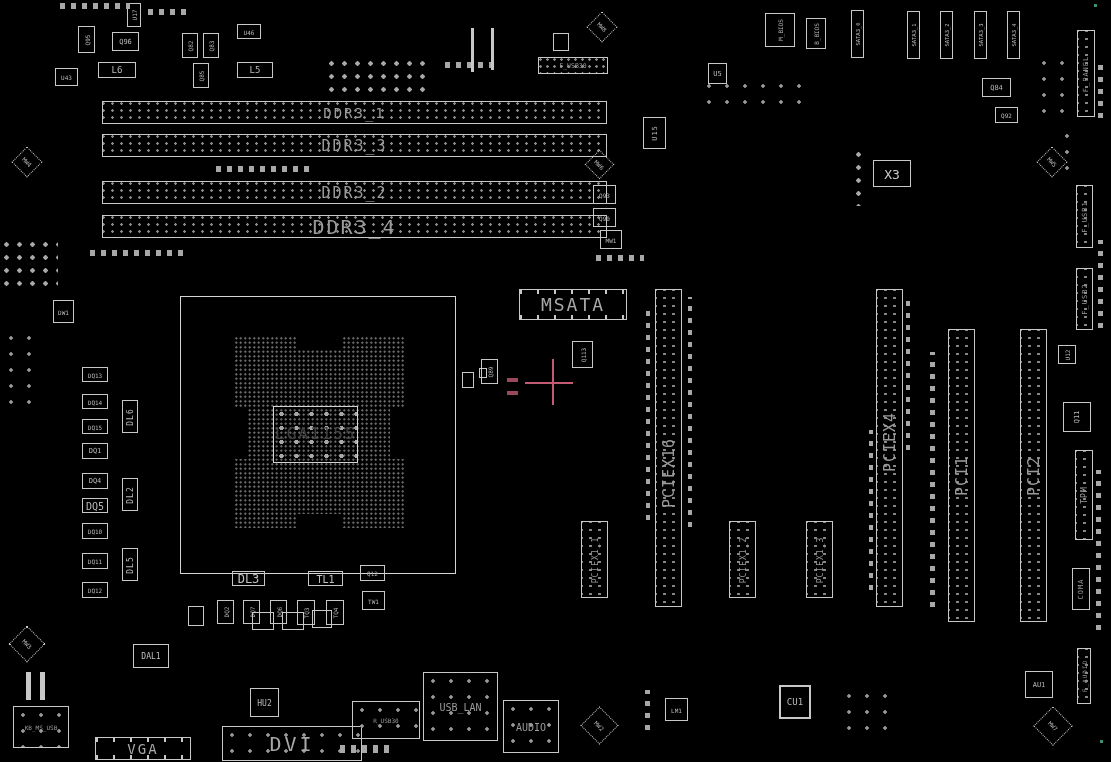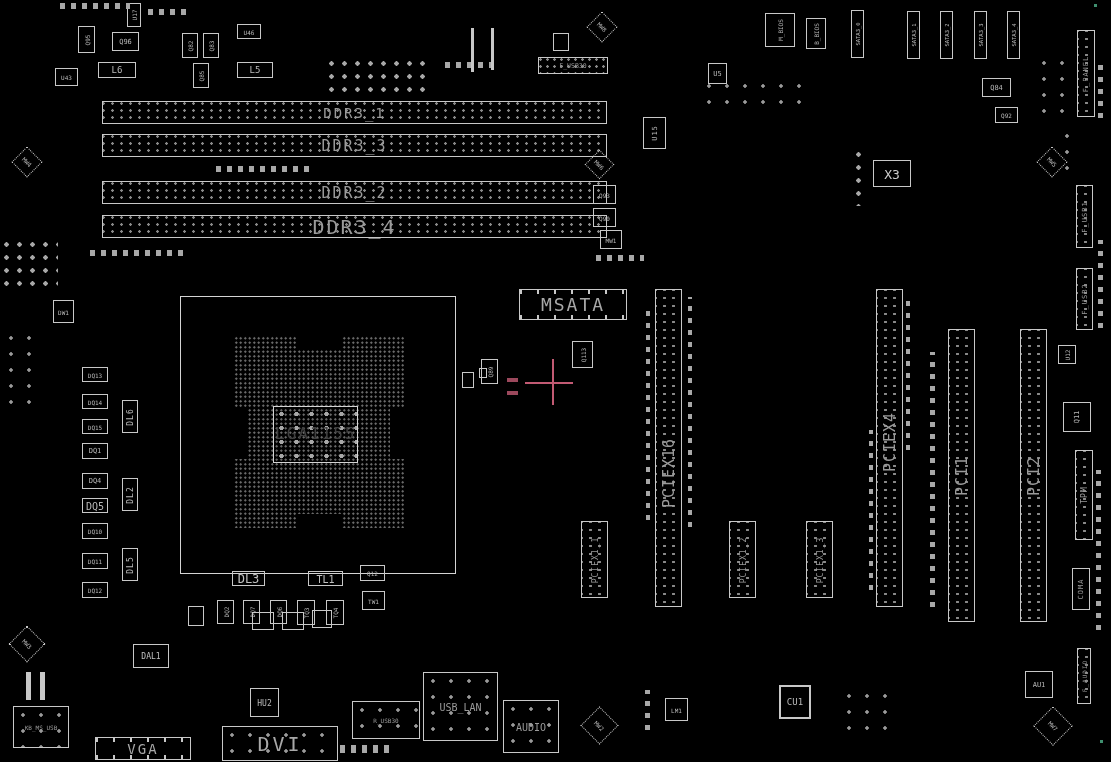--- a/index.html
+++ b/index.html
@@ -298,21 +298,21 @@
     </div>
   <div class="bx" style="left:133px;top:644px;width:36px;height:24px">
     <span class="cl" style="font-size:8px;color:#c0c0c0">DAL1</span>
   </div>
   <div class="bx gridsp" style="left:13px;top:706px;width:56px;height:42px">
     <span class="cl" style="font-size:6px;color:#9a9a9a">KB_MS_USB</span>
   </div>
   <div class="bx ticks" style="left:95px;top:737px;width:96px;height:23px">
     <span class="lbl" style="font-size:14px;color:#a8a8a8">VGA</span>
   </div>
-  <div class="bx gridsp" style="left:222px;top:726px;width:116px;height:35px">
+  <div class="bx gridsp" style="left:222px;top:726px;width:140px;height:35px">
     <span class="lbl" style="font-size:20px;color:#a8a8a8;letter-spacing:3px">DVI</span>
   </div>
   <div class="bx" style="left:250px;top:688px;width:29px;height:29px">
       <span class="cl" style="font-size:8px">HU2</span>
     </div>
   <div class="bx gridsp" style="left:352px;top:701px;width:68px;height:38px">
     <span class="cl" style="font-size:6px;color:#9a9a9a">R_USB30</span>
   </div>
   <div class="bx gridsp" style="left:423px;top:672px;width:75px;height:69px">
     <span class="cl" style="font-size:10px;color:#9a9a9a">USB_LAN</span>

